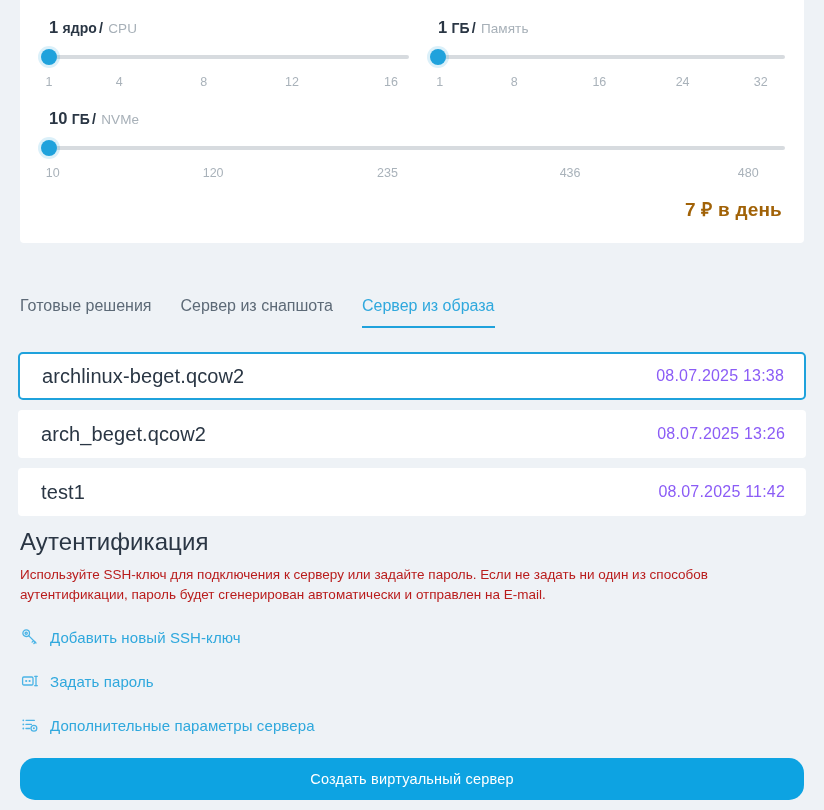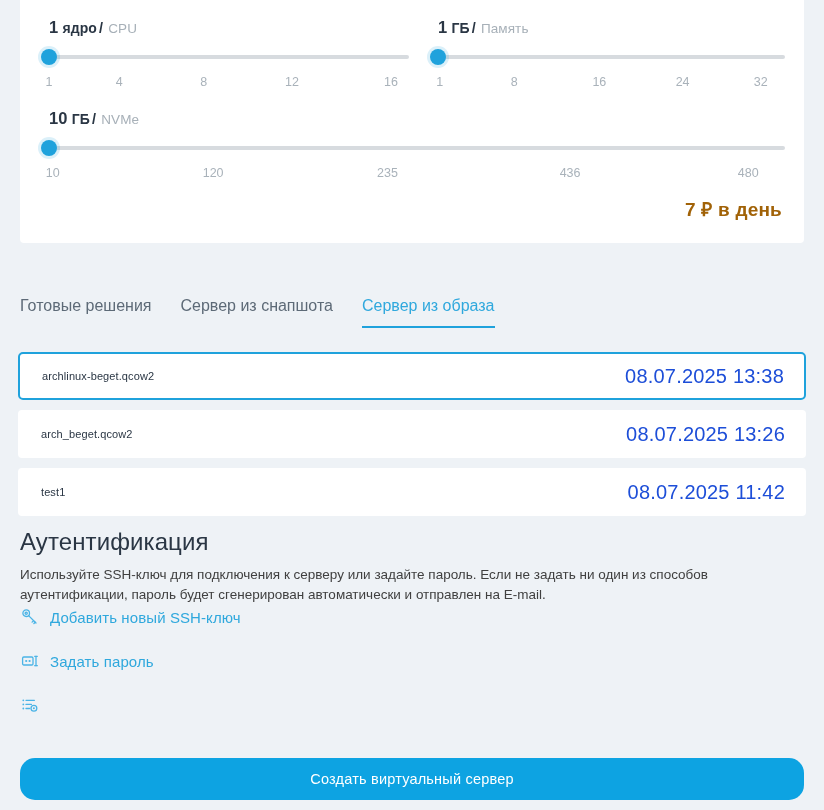--- a/index.html
+++ b/index.html
@@ -160,56 +160,56 @@
     align-items: center;
     justify-content: space-between;
     padding: 0 20px 0 22px;
     cursor: pointer;
   }
   .image-row.selected {
     border: 2px solid #1fa2dc;
     border-radius: 5px;
   }
   .image-name {
-    font-size: 11px;
+    font-size: 20px;
     color: #2a3644;
     letter-spacing: 0.1px;
   }
   .image-date {
-    font-size: 20px;
-    color: #1d4ed8;
+    font-size: 16px;
+    color: #8b5cf6;
     letter-spacing: 0.2px;
   }
 
   
   .auth {
     position: absolute;
     left: 20px;
     top: 528px;
     width: 784px;
   }
   .auth-title {
     font-size: 24px;
     color: #2a3644;
     margin: 0 0 9px 0;
     font-weight: normal;
     letter-spacing: 0.1px;
   }
   .auth-desc {
     font-size: 13.5px;
     line-height: 20px;
-    color: #404040;
+    color: #b91c1c;
     margin: 0;
     max-width: 782px;
   }
 
   .auth-links {
     position: absolute;
     left: 20px;
-    top: 604px;
+    top: 624px;
     width: 500px;
   }
   .auth-link {
     display: flex;
     align-items: center;
     height: 26px;
     margin-bottom: 18px;
     cursor: pointer;
     width: max-content;
   }
@@ -373,18 +373,19 @@
           <circle cx="2.3" cy="4.3" r="0.9" fill="#4bb4e6" stroke="none"></circle>
           <circle cx="2.3" cy="8.4" r="0.9" fill="#4bb4e6" stroke="none"></circle>
           <circle cx="2.3" cy="12.5" r="0.9" fill="#4bb4e6" stroke="none"></circle>
           <path d="M5 4.3 H13.4"></path>
           <path d="M5 8.4 H10.4"></path>
           <path d="M5 12.5 H8.6"></path>
           <circle cx="12.9" cy="12.2" r="2.9"></circle>
           <circle cx="12.9" cy="12.2" r="1" fill="#4bb4e6" stroke="none"></circle>
         </svg>
       </span>
+      <span class="txt">Дополнительные параметры сервера</span>
     </div>
   </div>
 
   <button class="submit-btn">Создать виртуальный сервер</button>
 
 </div>
 
 </body></html>

